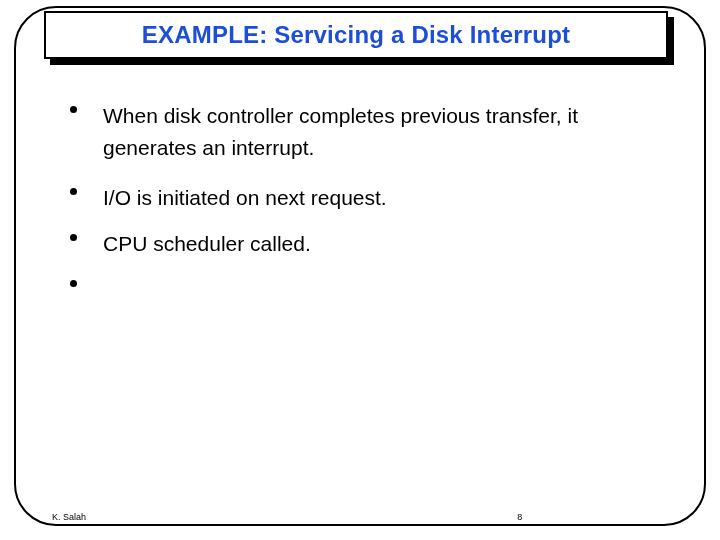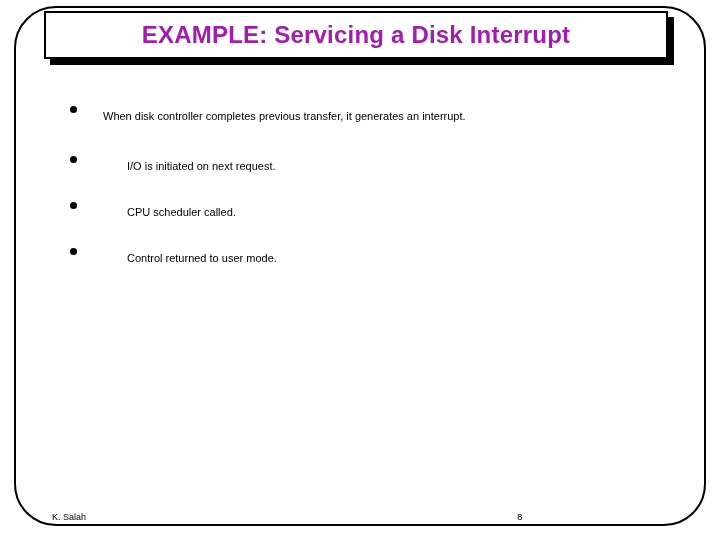--- a/index.html
+++ b/index.html
@@ -36,46 +36,46 @@
     height: 48px;
     background: #fff;
     border: 2px solid #000;
     display: flex;
     align-items: center;
     justify-content: center;
   }
   .title-text {
     font-size: 24px;
     font-weight: bold;
-    color: #a21caf;
+    color: #1d4ed8;
     letter-spacing: 0.2px;
   }
   .content {
     position: absolute;
     left: 70px;
     top: 100px;
     width: 590px;
   }
   .bullet-row {
     display: flex;
     align-items: flex-start;
     margin-bottom: 18px;
   }
-  .bullet-row.tight { margin-bottom: 14px; gap: 24px; }
+  .bullet-row.tight { margin-bottom: 14px; }
   .dot {
     width: 7px;
     height: 7px;
     background: #000;
     border-radius: 50%;
     flex: 0 0 7px;
     margin-top: 6px;
     margin-right: 26px;
   }
   .bullet-text {
-    font-size: 11px;
+    font-size: 21px;
     line-height: 32px;
     color: #000;
     font-weight: 500;
   }
   .footer {
     position: absolute;
     left: 52px;
     bottom: 18px;
     width: 616px;
     display: flex;
@@ -114,21 +114,20 @@
       <div class="bullet-text">I/O is initiated on next request.</div>
     </div>
 
     <div class="bullet-row tight">
       <div class="dot"></div>
       <div class="bullet-text">CPU scheduler called.</div>
     </div>
 
     <div class="bullet-row tight">
       <div class="dot"></div>
-      <div class="bullet-text">Control returned to user mode.</div>
     </div>
 
   </div>
 
   <div class="footer">
     <div class="footer-left">K. Salah</div>
     <div class="footer-center">8</div>
   </div>
 </div>
 

